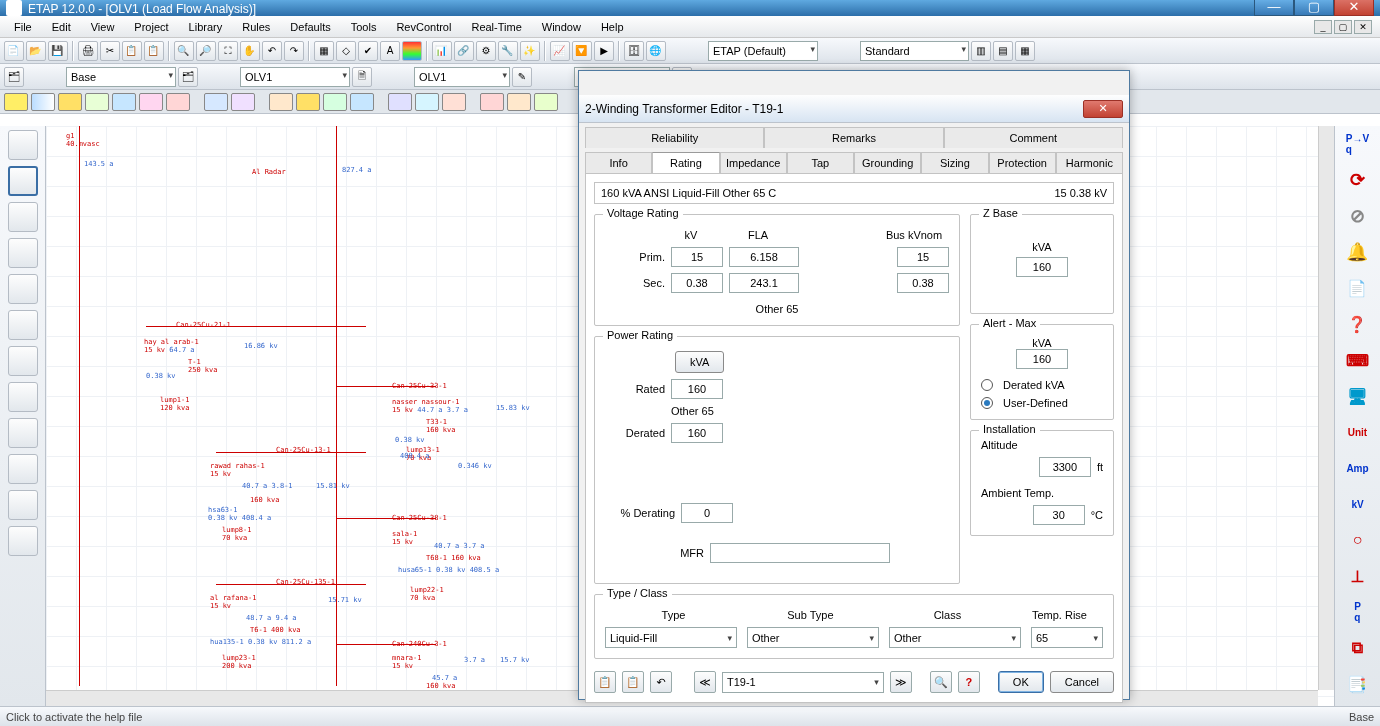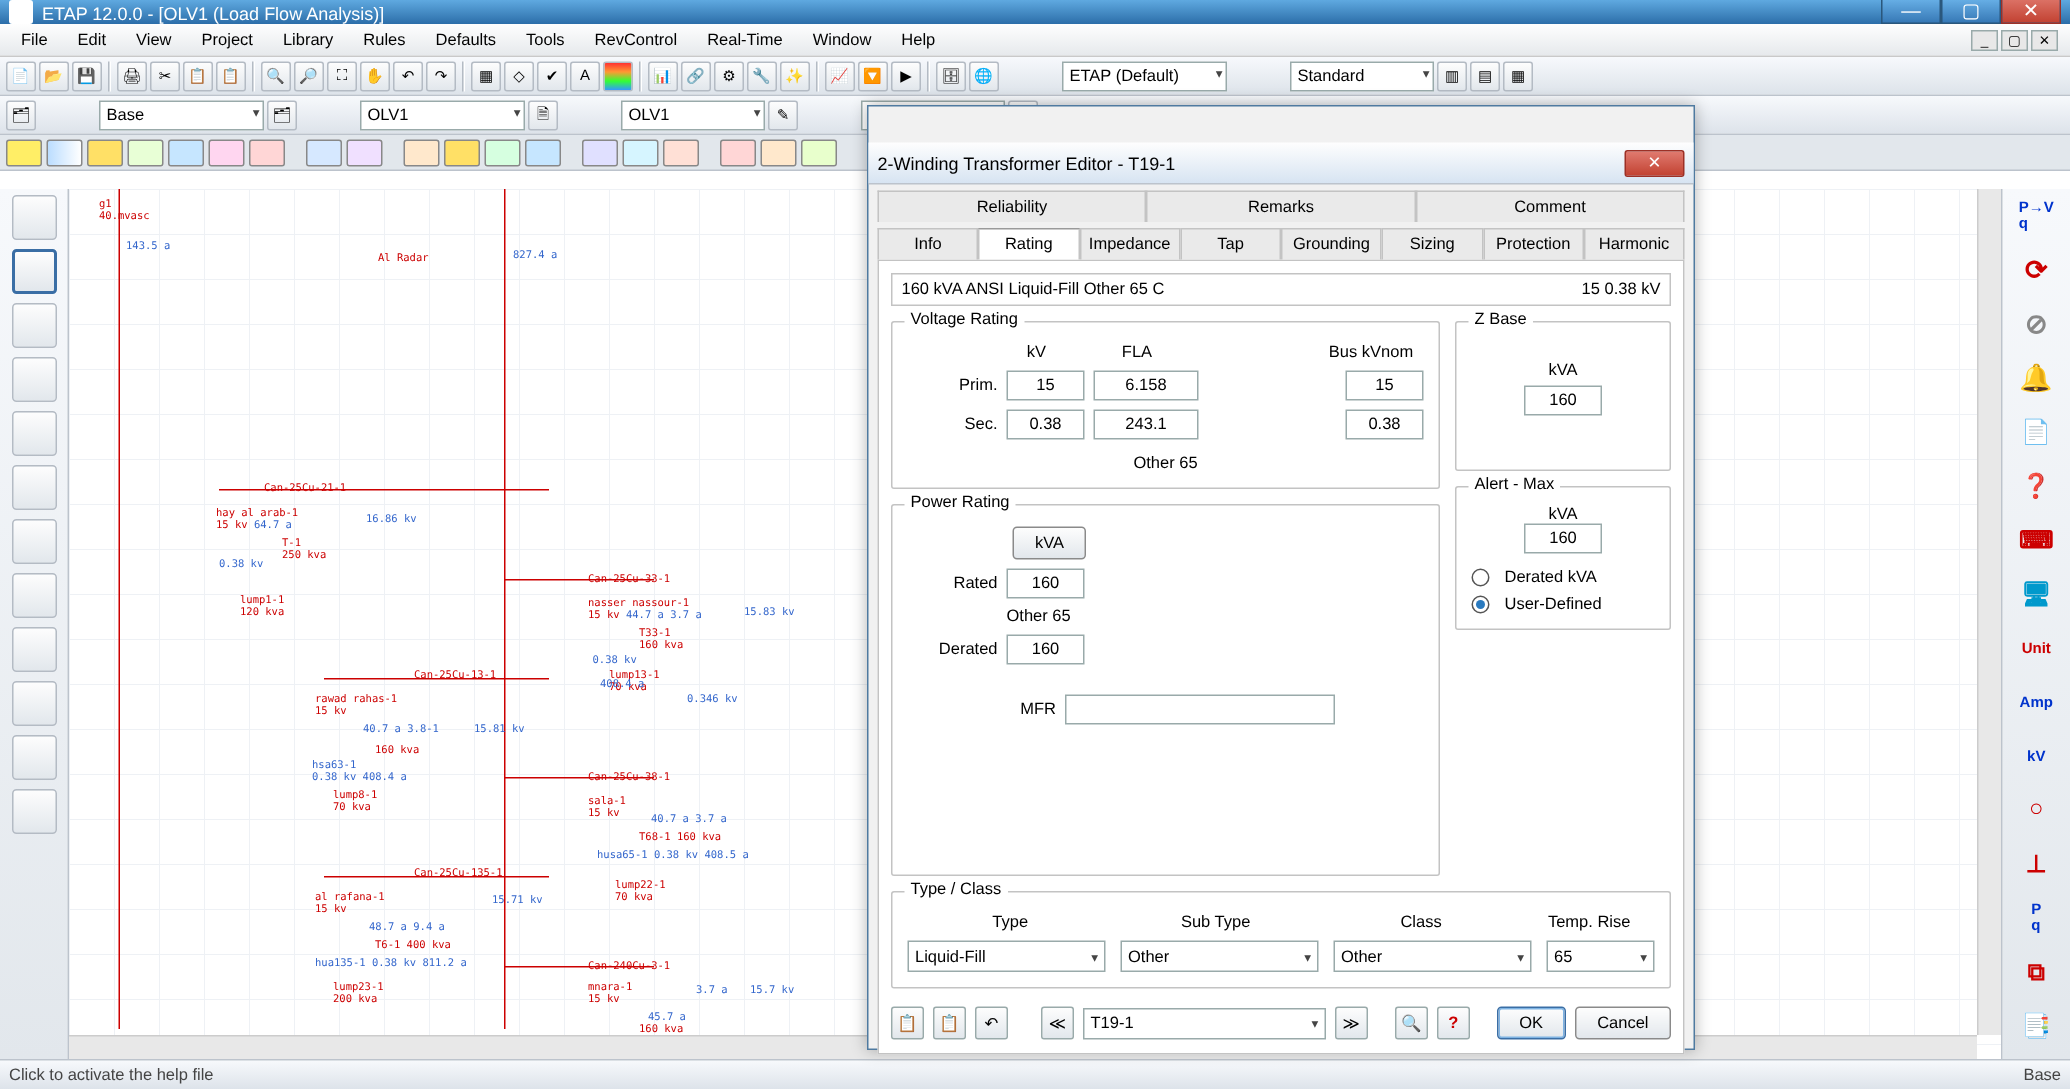--- a/index.html
+++ b/index.html
@@ -132,21 +132,21 @@
   <div class="tbtn">🔧</div>
   <div class="tbtn">✨</div>
   <div class="tsep"></div>
   <div class="tbtn">📈</div>
   <div class="tbtn">🔽</div>
   <div class="tbtn">▶</div>
   <div class="tsep"></div>
   <div class="tbtn">🗄</div>
   <div class="tbtn">🌐</div>
   <div class="combo" style="width:110px">ETAP (Default)</div>
-  <div class="combo" style="width:96px">Standard</div>
+  <div class="combo" style="width:109px">Standard</div>
   <div class="tbtn">▥</div>
   <div class="tbtn">▤</div>
   <div class="tbtn">▦</div>
 </div>
 
 <div class="toolbar row2">
   <div class="tbtn">🗂</div>
   <div class="combo" style="width:110px">Base</div>
   <div class="tbtn">🗂</div>
   <div class="combo" style="width:110px">OLV1</div>
@@ -346,20 +346,24 @@
             <span class="lbl">Rated</span>
             <input class="inp" style="width: 52px;" value="160">
           </div>
           <div class="row" style="margin-left:66px">
             <span>Other 65</span>
           </div>
           <div class="row">
             <span class="lbl">Derated</span>
             <input class="inp ro" style="width: 52px;" value="160">
           </div>
+          <div class="row" style="margin-top:60px">
+            <span class="lbl" style="width:70px">% Derating</span>
+            <input class="inp" style="width: 52px;" value="0">
+          </div>
           <div class="row" style="margin-top:20px; justify-content:center">
             <span style="width:40px; text-align:right">MFR</span>
             <input class="inp" style="width: 180px; text-align: left;" value="">
           </div>
         </div>
       </div>
 
       <div class="col-right">
 
         <div class="group" style="text-align:center; height:100px">
@@ -375,20 +379,35 @@
           <div class="row" style="margin-top:10px">
             <span class="radio"></span>
             <span>Derated kVA</span>
           </div>
           <div class="row">
             <span class="radio checked"></span>
             <span>User-Defined</span>
           </div>
         </div>
 
+        <div class="group">
+          <span class="gt">Installation</span>
+          <div>Altitude</div>
+          <div class="row">
+            <span style="flex:1"></span>
+            <input class="inp" style="width: 52px;" value="3300">
+            <span>ft</span>
+          </div>
+          <div style="margin-top:10px">Ambient Temp.</div>
+          <div class="row">
+            <span style="flex:1"></span>
+            <input class="inp" style="width: 52px;" value="30">
+            <span>°C</span>
+          </div>
+        </div>
       </div>
     </div>
 
     <div class="group">
       <span class="gt">Type / Class</span>
       <div class="row" style="gap:0">
         <span style="flex:1.1; text-align:center">Type</span>
         <span style="flex:1.1; text-align:center">Sub Type</span>
         <span style="flex:1.1; text-align:center">Class</span>
         <span style="flex:.7; text-align:center">Temp. Rise</span>

